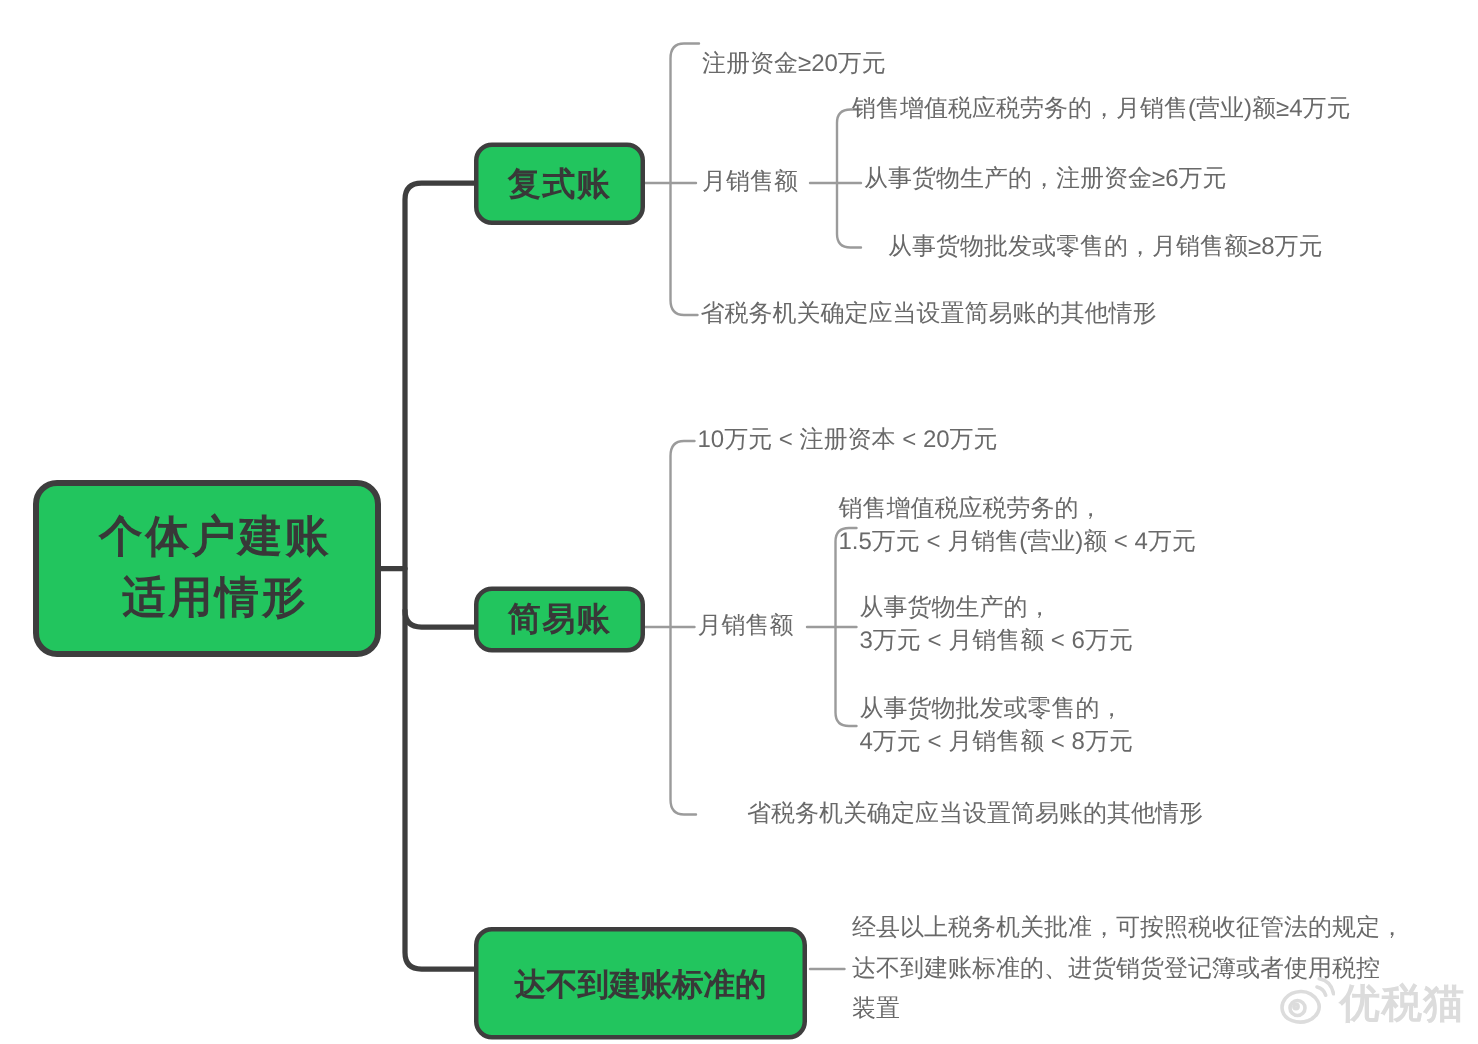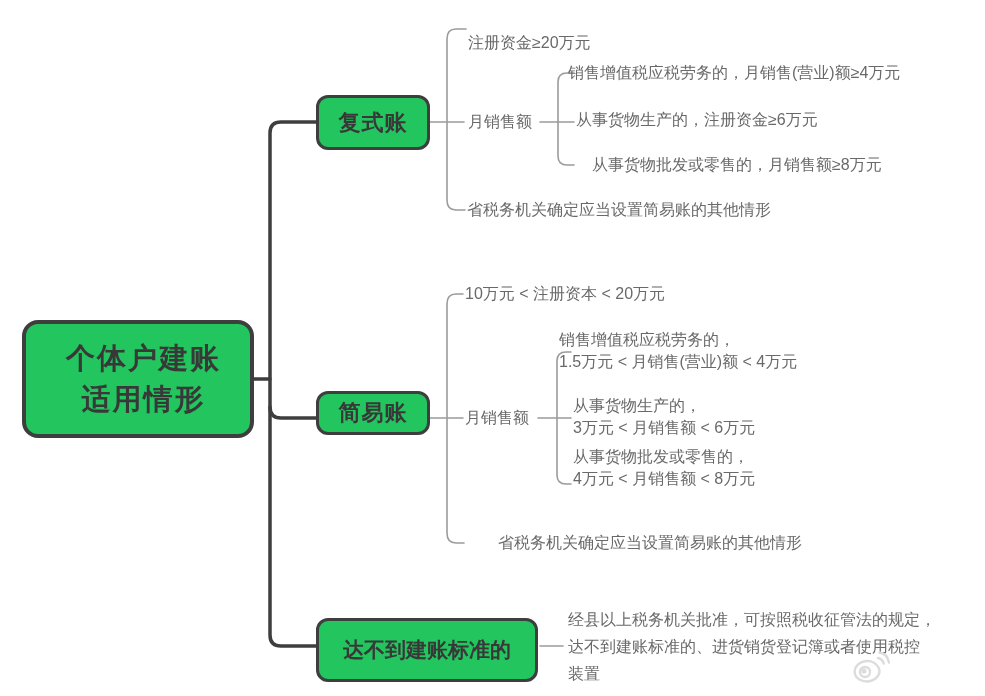--- a/index.html
+++ b/index.html
@@ -17,36 +17,36 @@
     font-weight:bold;color:#383838;box-sizing:border-box;text-align:center;
     white-space:pre-line;
   }
   #root-node{
     left:22px;top:320px;width:232px;height:118px;
     border-width:4px;border-radius:16px;
     font-size:29px;line-height:41px;letter-spacing:2px;padding-left:11px;
   }
   #node-fushi{left:316px;top:95px;width:114px;height:55px;font-size:22px;letter-spacing:1px;}
   #node-jianyi{left:316px;top:391px;width:114px;height:44px;font-size:22px;letter-spacing:1px;}
-  #node-dabudao{left:316px;top:618px;width:222px;height:64px;font-size:21px;}
+  #node-dabudao{left:316px;top:618px;width:222px;height:75px;font-size:21px;}
   .leaf{
     position:absolute;color:#696969;font-size:16px;line-height:22px;
     white-space:pre-line;transform:translateY(-50%);
   }
   #leaf-a1{left:468px;top:43px;}
   #leaf-a-sales{left:468px;top:122px;}
   #leaf-a2-1{left:568px;top:73px;}
   #leaf-a2-2{left:576px;top:120px;}
   #leaf-a2-3{left:592px;top:165px;}
   #leaf-a3{left:467px;top:210px;}
   #leaf-b1{left:465px;top:294px;}
   #leaf-b-sales{left:465px;top:418px;}
   #leaf-b2-1{left:559px;top:351px;}
   #leaf-b2-2{left:573px;top:417px;}
-  #leaf-b2-3{left:573px;top:468px;}
+  #leaf-b2-3{left:573px;top:484px;}
   #leaf-b3{left:467px;top:543px;margin-left:31px;}
   #leaf-c1{left:568px;top:646px;line-height:27px;}
   .watermark{
     position:absolute;left:848px;top:648px;display:flex;align-items:center;gap:3px;
     color:#dcdcdc;
   }
   .watermark .wm-text{font-size:27px;font-weight:bold;letter-spacing:1px;}
   .wm-logo{stroke:#dcdcdc;fill:none;stroke-width:2.4;stroke-linecap:round;}
 </style>
 </head>
@@ -99,13 +99,14 @@
 装置</div>
 
 <div class="watermark">
   <svg class="wm-logo" width="42" height="42" viewBox="0 0 42 42">
     <path d="M19 13 C10 13.5 5.5 20 7 26 C8.5 32 17 35 24 32.5 C30.5 30 33 24 30.5 19.5 C28.5 15.8 24 12.7 19 13 Z"></path>
     <circle cx="17" cy="24" r="5"></circle>
     <circle cx="16" cy="23" r="1.4"></circle>
     <path d="M30 10 q4.5 1 5.8 5.5"></path>
     <path d="M31.5 4.5 q8 1.5 9.5 10"></path>
   </svg>
+  <span class="wm-text">优税猫</span>
 </div>
 
 </body></html>

